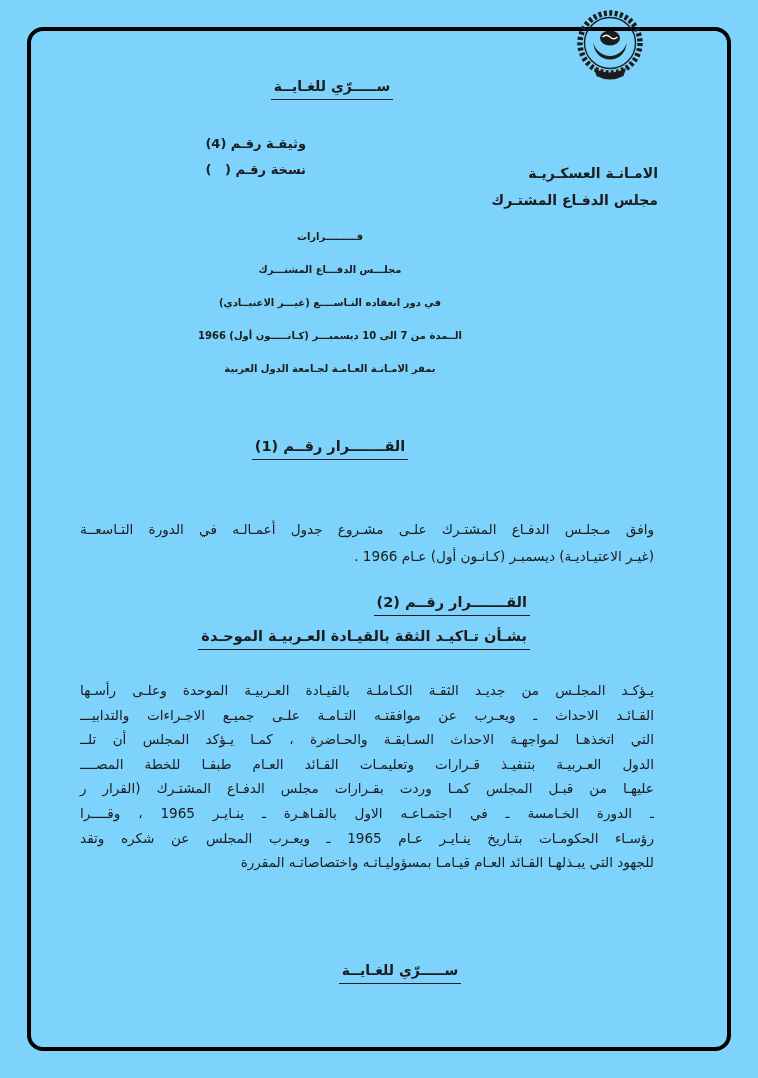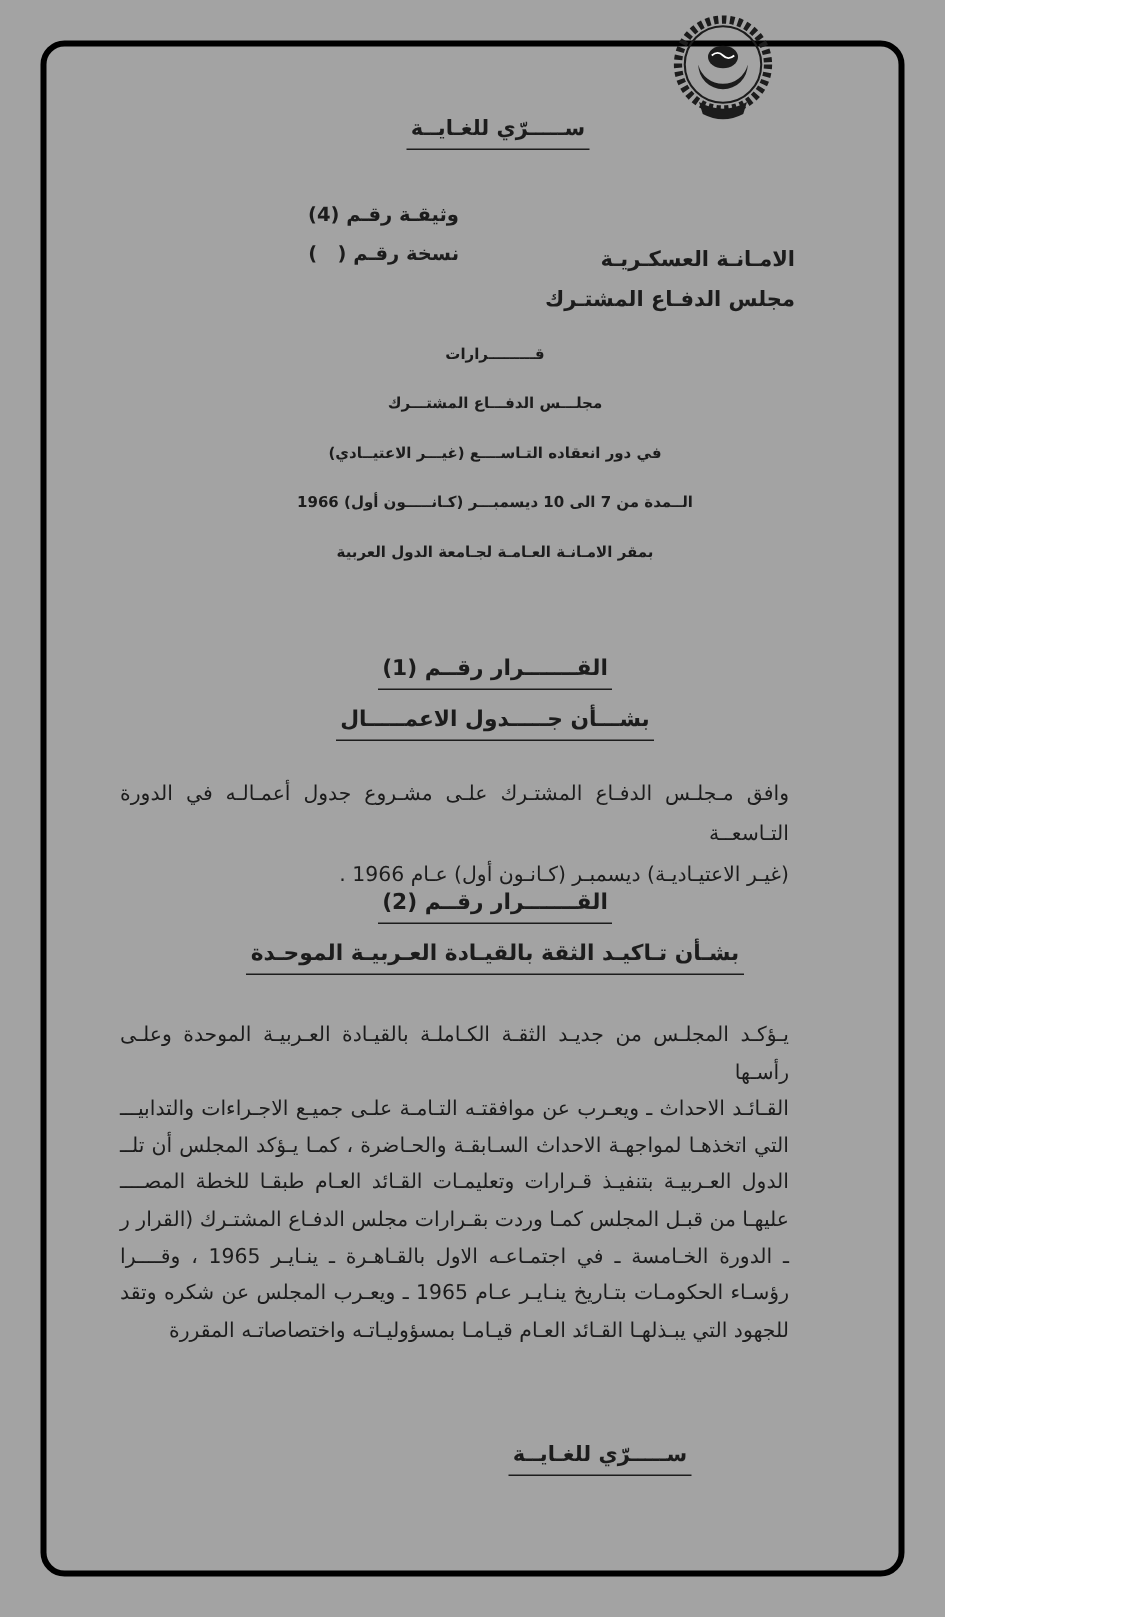--- a/index.html
+++ b/index.html
@@ -1,19 +1,19 @@
 <!DOCTYPE html>
 <html lang="ar"><head>
 <meta charset="utf-8">
 <style>
   html, body { margin:0; padding:0; background:#ffffff; }
   .page {
     position: relative;
-    width: 630px; height: 1078px;
-    background: #a3a3a3;
+    width: 758px; height: 1078px;
+    background: #7dd3fc;
     color: #1c1c1c;
     font-family: "DejaVu Sans", sans-serif;
     direction: rtl;
     overflow: hidden;
   }
   .frame {
     position: absolute;
     left: 27px; top: 27px; right: 27px; bottom: 27px;
     border: 4px solid #000;
     border-radius: 16px;
@@ -38,21 +38,21 @@
     position: absolute; top: 220px; left: 130px; width: 400px;
     text-align: center; font-weight: bold; font-size: 10px; line-height: 33px;
   }
   .t-strong { letter-spacing: 0.3px; }
 
   .decision-head {
     position: absolute; left: 130px; width: 400px;
     text-align: center; font-weight: bold; font-size: 14.5px;
   }
   #d1 { top: 438px; }
-  #d2 { top: 594px; }
+  #d2 { top: 594px; text-align: right; }
   .dh-line { margin-bottom: 12px; }
 
   .body-block { position: absolute; left: 80px; right: 104px; font-size: 13.6px; }
   #p1 { top: 516px; line-height: 27px; }
   #p2 { top: 678px; line-height: 24.6px; }
   .b-line { text-align: justify; text-align-last: justify; }
   .b-line.last { text-align-last: right; }
 </style>
 </head>
 <body>
@@ -91,23 +91,20 @@
     <div>مجلـــس الدفـــاع المشتـــرك</div>
     <div class="t-strong">في دور انعقاده التـاســــع (غيـــر الاعتيــادي)</div>
     <div>الــمدة من 7 الى 10 ديسمبـــر (كـانـــــون أول) 1966</div>
     <div>بمقر الامـانـة العـامـة لجـامعة الدول العربية</div>
   </div>
 
   <div class="decision-head" id="d1">
     <div class="dh-line">
       <span class="u">القـــــــرار رقــم (1)</span>
     </div>
-    <div class="dh-line">
-      <span class="u">بشـــأن جـــــدول الاعمـــــال</span>
-    </div>
   </div>
 
   <div class="body-block" id="p1">
     <div class="b-line">وافق مـجلـس الدفـاع المشتـرك علـى مشـروع جدول أعمـالـه في الدورة التـاسعــة</div>
     <div class="b-line last">(غيـر الاعتيـاديـة) ديسمبـر (كـانـون أول) عـام 1966 .</div>
   </div>
 
   <div class="decision-head" id="d2">
     <div class="dh-line">
       <span class="u">القـــــــرار رقــم (2)</span>

